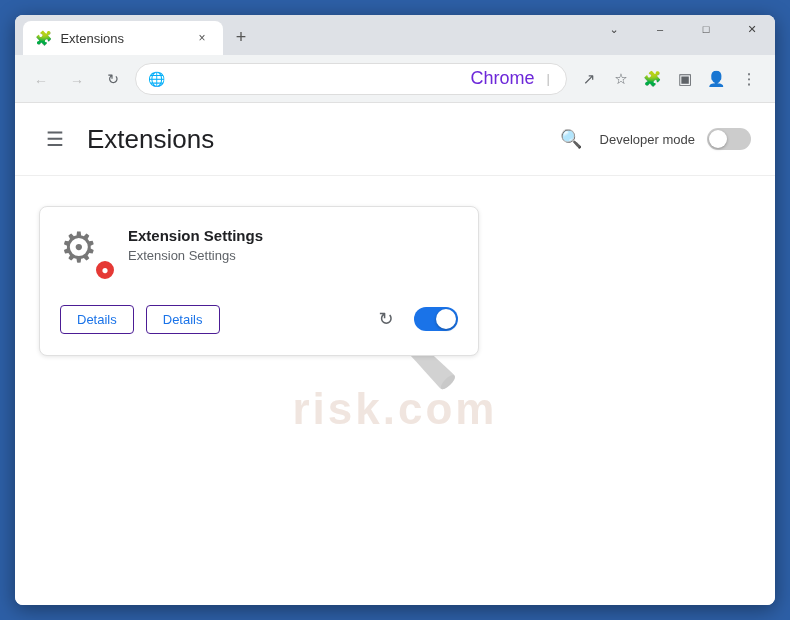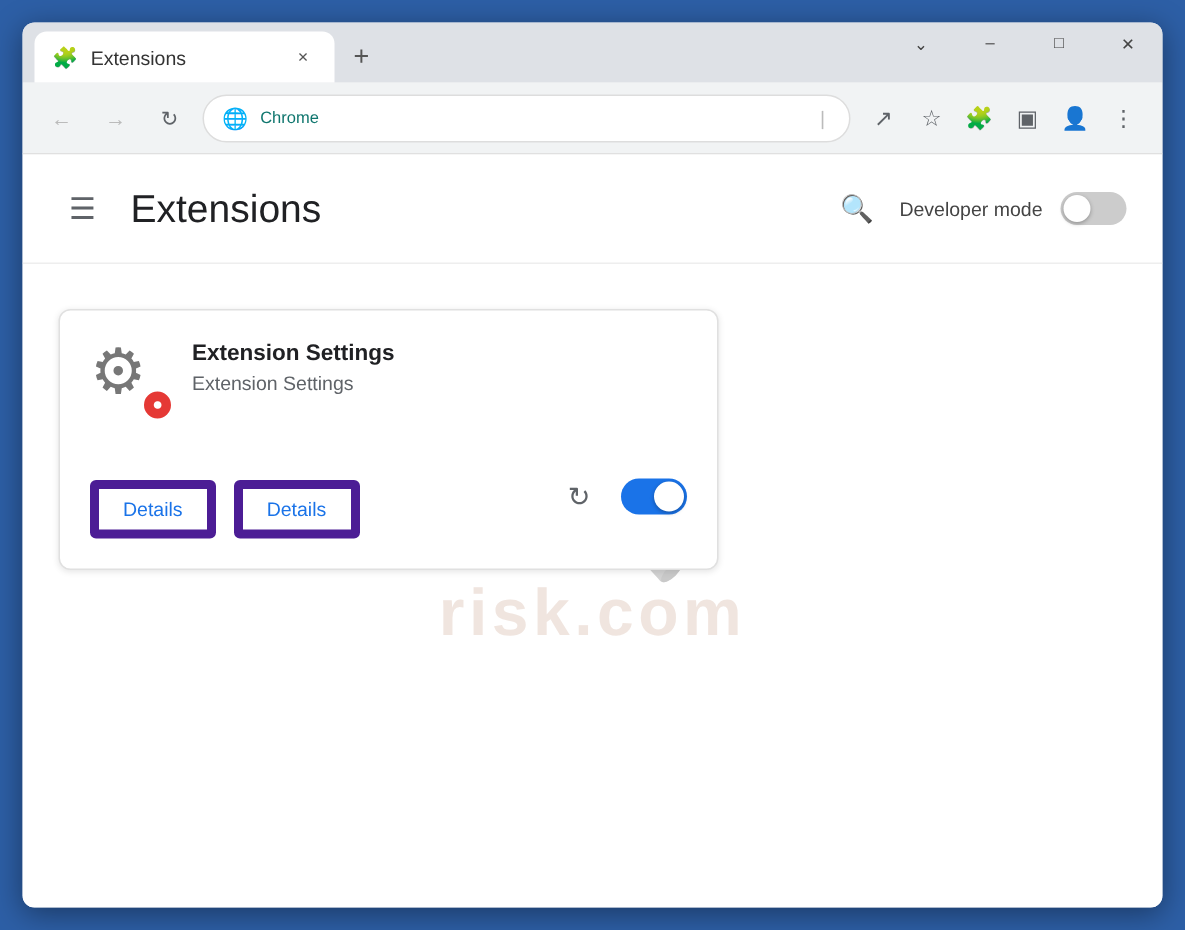--- a/index.html
+++ b/index.html
@@ -140,22 +140,23 @@
       border: 1px solid #ddd;
     }
 
     .address-icon {
       font-size: 14px;
       color: #5f6368;
     }
 
     .address-text {
       flex: 1;
-      font-size: 11px;
-      color: #0f766e;
+      font-size: 18px;
+      color: #6d28d9;
+      text-align: right;
     }
 
     .toolbar-icons {
       display: flex;
       align-items: center;
       gap: 4px;
     }
 
     .toolbar-icon-btn {
       width: 28px;
@@ -335,24 +336,23 @@
       align-items: center;
       gap: 12px;
     }
 
     .card-btn {
       padding: 6px 16px;
       border-radius: 4px;
       font-size: 13px;
       font-weight: 500;
       cursor: pointer;
-      border: 6px solid #4c1d95;
+      border: 1px solid #4c1d95;
       background: #fff;
       color: #1a73e8;
-      margin-top: 17px;
     }
 
     .card-spacer { flex: 1; }
 
     .refresh-icon {
       width: 32px;
       height: 32px;
       display: flex;
       align-items: center;
       justify-content: center;

